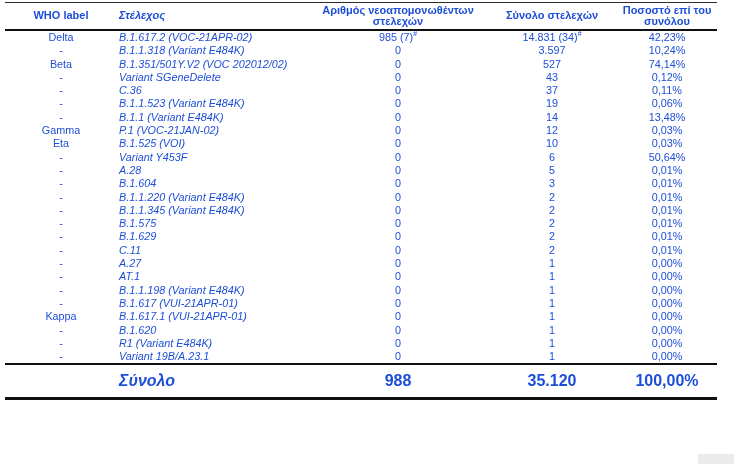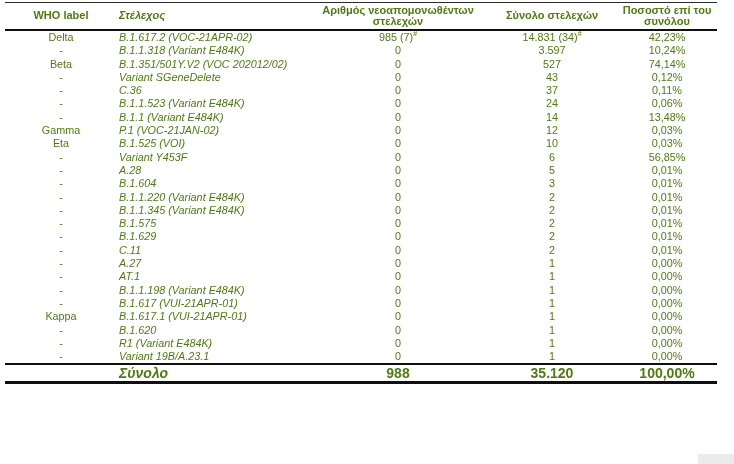--- a/index.html
+++ b/index.html
@@ -13,21 +13,21 @@
     width: 734px;
     height: 464px;
     overflow: hidden;
     background: #ffffff;
   }
   table.variants {
     border-collapse: collapse;
     table-layout: fixed;
     width: 712px;
     margin: 2px 0 0 5px;
-    color: #4d7c0f;
+    color: #1d4ed8;
   }
   col.c1 { width: 112px; }
   col.c2 { width: 192px; }
   col.c3 { width: 178px; }
   col.c4 { width: 130px; }
   col.c5 { width: 100px; }
   thead th {
     border-top: 1px solid #2b2b2b;
     border-bottom: 2px solid #101010;
     font-size: 11px;
@@ -49,25 +49,25 @@
     height: 13.3px;
     line-height: 13.3px;
     padding: 0 2px;
     white-space: nowrap;
     overflow: hidden;
   }
   tfoot td {
     border-top: 2px solid #101010;
     border-bottom: 3px solid #101010;
     font-weight: bold;
-    font-size: 14px;
+    font-size: 16px;
     height: 16px;
     line-height: 16px;
     text-align: center;
-    padding: 0 2px;
+    padding: 8px 2px;
   }
   sup {
     font-size: 7px;
     line-height: 0;
     vertical-align: super;
   }
   .corner-box {
     position: absolute;
     right: 0;
     bottom: 0;
@@ -130,21 +130,21 @@
           <td>-</td>
           <td class="left">C.36</td>
           <td>0</td>
           <td>37</td>
           <td>0,11%</td>
         </tr>
         <tr>
           <td>-</td>
           <td class="left">B.1.1.523 (Variant E484K)</td>
           <td>0</td>
-          <td>24</td>
+          <td>19</td>
           <td>0,06%</td>
         </tr>
         <tr>
           <td>-</td>
           <td class="left">B.1.1 (Variant E484K)</td>
           <td>0</td>
           <td>14</td>
           <td>13,48%</td>
         </tr>
         <tr>
@@ -159,21 +159,21 @@
           <td class="left">B.1.525 (VOI)</td>
           <td>0</td>
           <td>10</td>
           <td>0,03%</td>
         </tr>
         <tr>
           <td>-</td>
           <td class="left">Variant Y453F</td>
           <td>0</td>
           <td>6</td>
-          <td>56,85%</td>
+          <td>50,64%</td>
         </tr>
         <tr>
           <td>-</td>
           <td class="left">A.28</td>
           <td>0</td>
           <td>5</td>
           <td>0,01%</td>
         </tr>
         <tr>
           <td>-</td>

